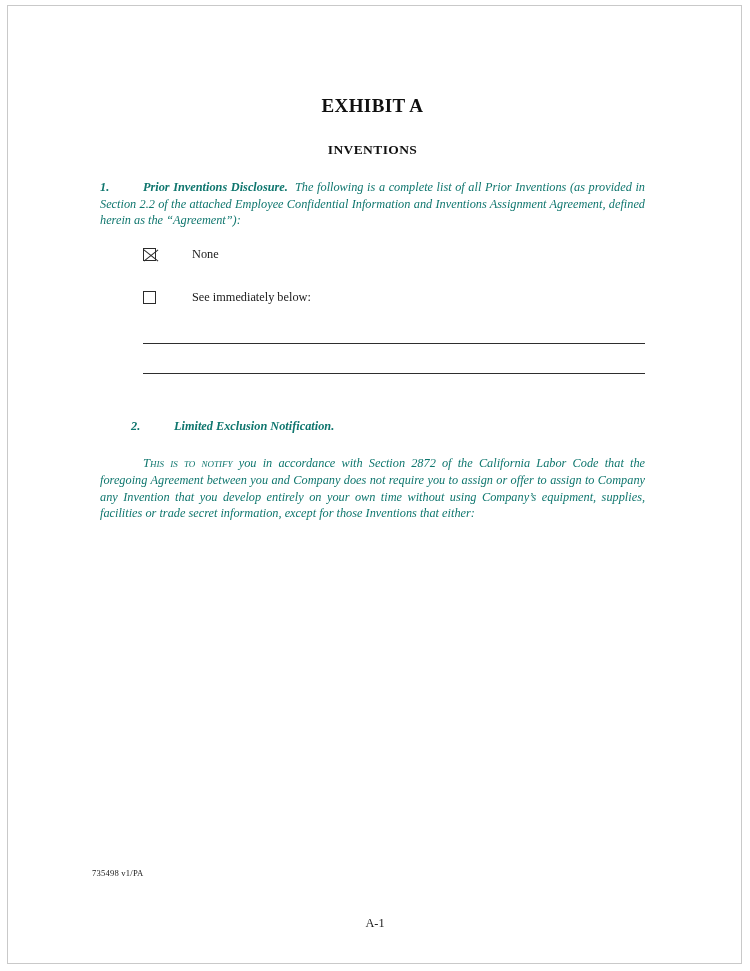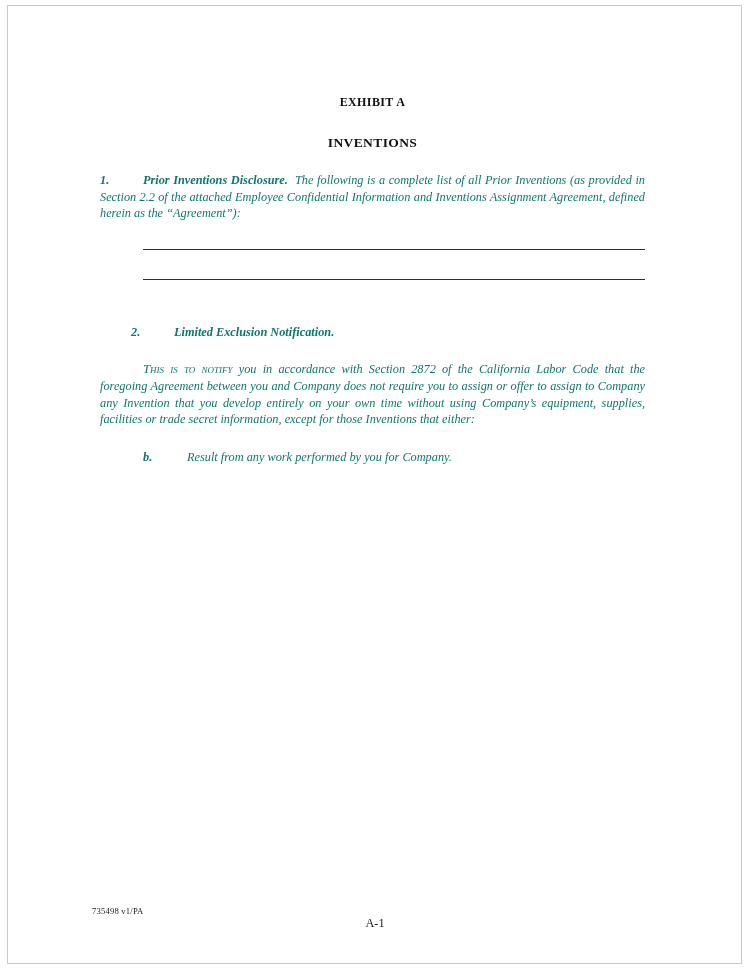--- a/index.html
+++ b/index.html
@@ -31,21 +31,21 @@
   }
   .content {
     position: absolute;
     left: 100px;
     top: 95px;
     width: 545px;
   }
   .title {
     text-align: center;
     font-weight: bold;
-    font-size: 12px;
+    font-size: 19px;
     letter-spacing: 0.4px;
     color: #101010;
   }
   .subtitle {
     text-align: center;
     font-weight: bold;
     font-size: 13.5px;
     letter-spacing: 0.4px;
     color: #101010;
     margin-top: 25px;
@@ -145,21 +145,21 @@
     left: 0;
     top: 916px;
     width: 750px;
     text-align: center;
     font-size: 12.3px;
     color: #1a1a1a;
   }
   .footer-doc {
     position: absolute;
     left: 92px;
-    top: 906px;
+    top: 868px;
     font-size: 8.6px;
     letter-spacing: 0.2px;
     color: #1a1a1a;
   }
 </style>
 </head>
 <body>
 
 <div class="page">
   <div class="page-border"></div>
@@ -167,37 +167,44 @@
   <div class="content">
 
     <div class="title">EXHIBIT A</div>
     <div class="subtitle">INVENTIONS</div>
 
     <div class="para">
       <span class="num">1.</span><span class="lead">Prior Inventions Disclosure.</span>&nbsp;
       <span>The following is a complete list of all Prior Inventions (as provided in Section 2.2 of the attached Employee Confidential Information and Inventions Assignment Agreement, defined herein as the “Agreement”):</span>
     </div>
 
+    <div class="checkbox-block">
+      <div class="cb-row">
+        <span class="cb checked"></span>
+        <span class="cb-label">None</span>
+      </div>
+      <div class="cb-row">
+        <span class="cb"></span>
+        <span class="cb-label">See immediately below:</span>
+      </div>
+    </div>
 
     <div class="rule rule-1"></div>
     <div class="rule rule-2"></div>
 
     <div class="para section2">
       <span class="num">2.</span><span class="lead">Limited Exclusion Notification.</span>
     </div>
 
     <div class="para indent">
       <span class="smallcaps">This is to notify</span>
       <span>you in accordance with Section 2872 of the California Labor Code that the foregoing Agreement between you and Company does not require you to assign or offer to assign to Company any Invention that you develop entirely on your own time without using Company’s equipment, supplies, facilities or trade secret information, except for those Inventions that either:</span>
     </div>
 
 
-    <div class="para">
-      <span class="sublabel">b.</span><span>Result from any work performed by you for Company.</span>
-    </div>
 
 
 
   </div>
 
   <div class="footer-page">A-1</div>
   <div class="footer-doc">735498 v1/PA</div>
 </div>
 
 </body></html>

